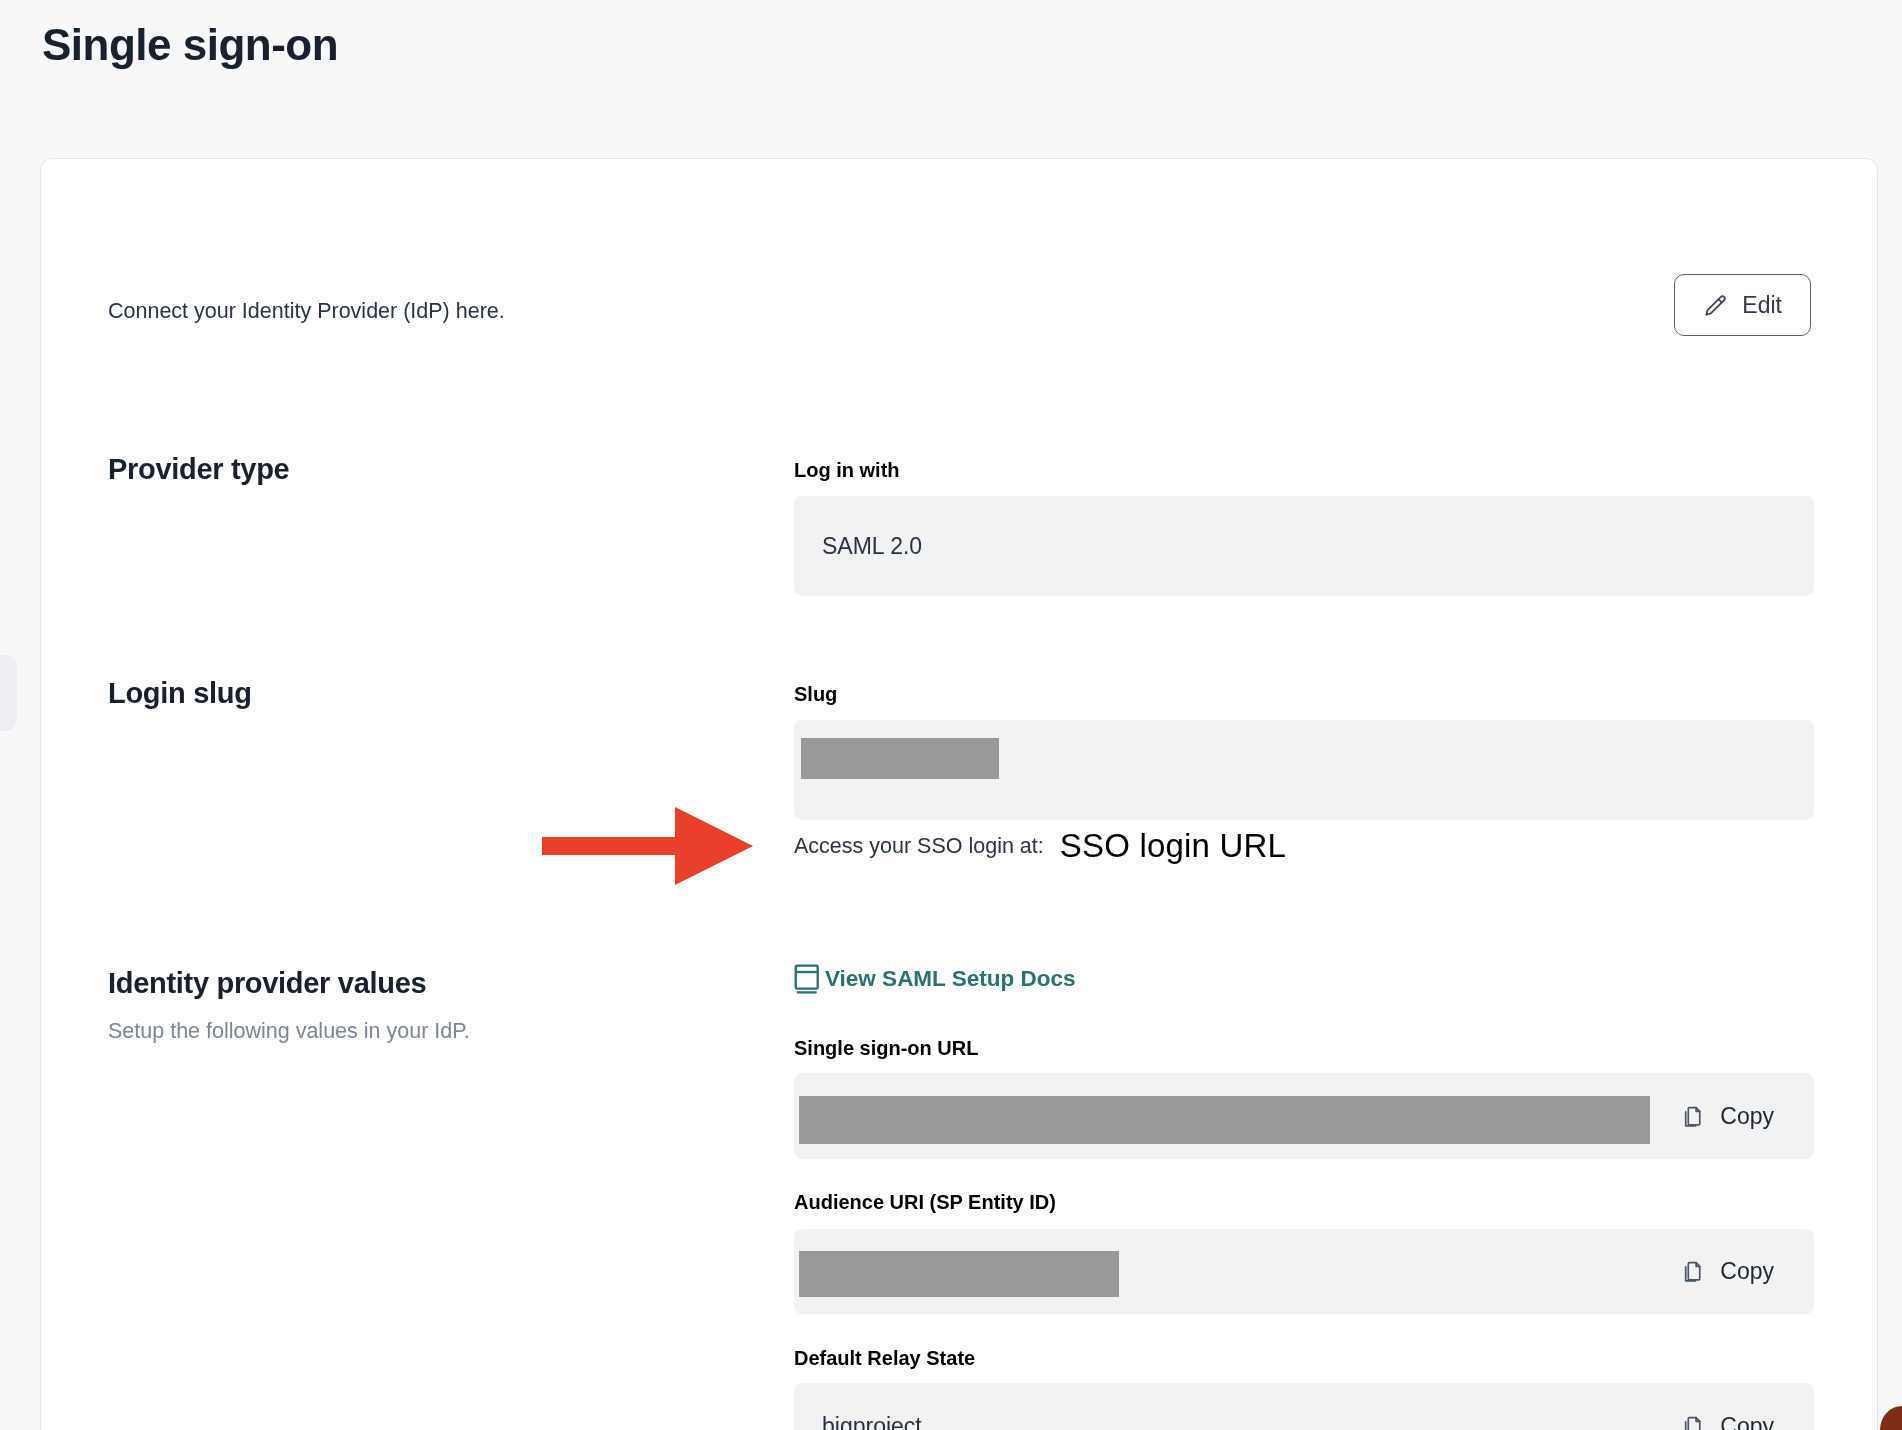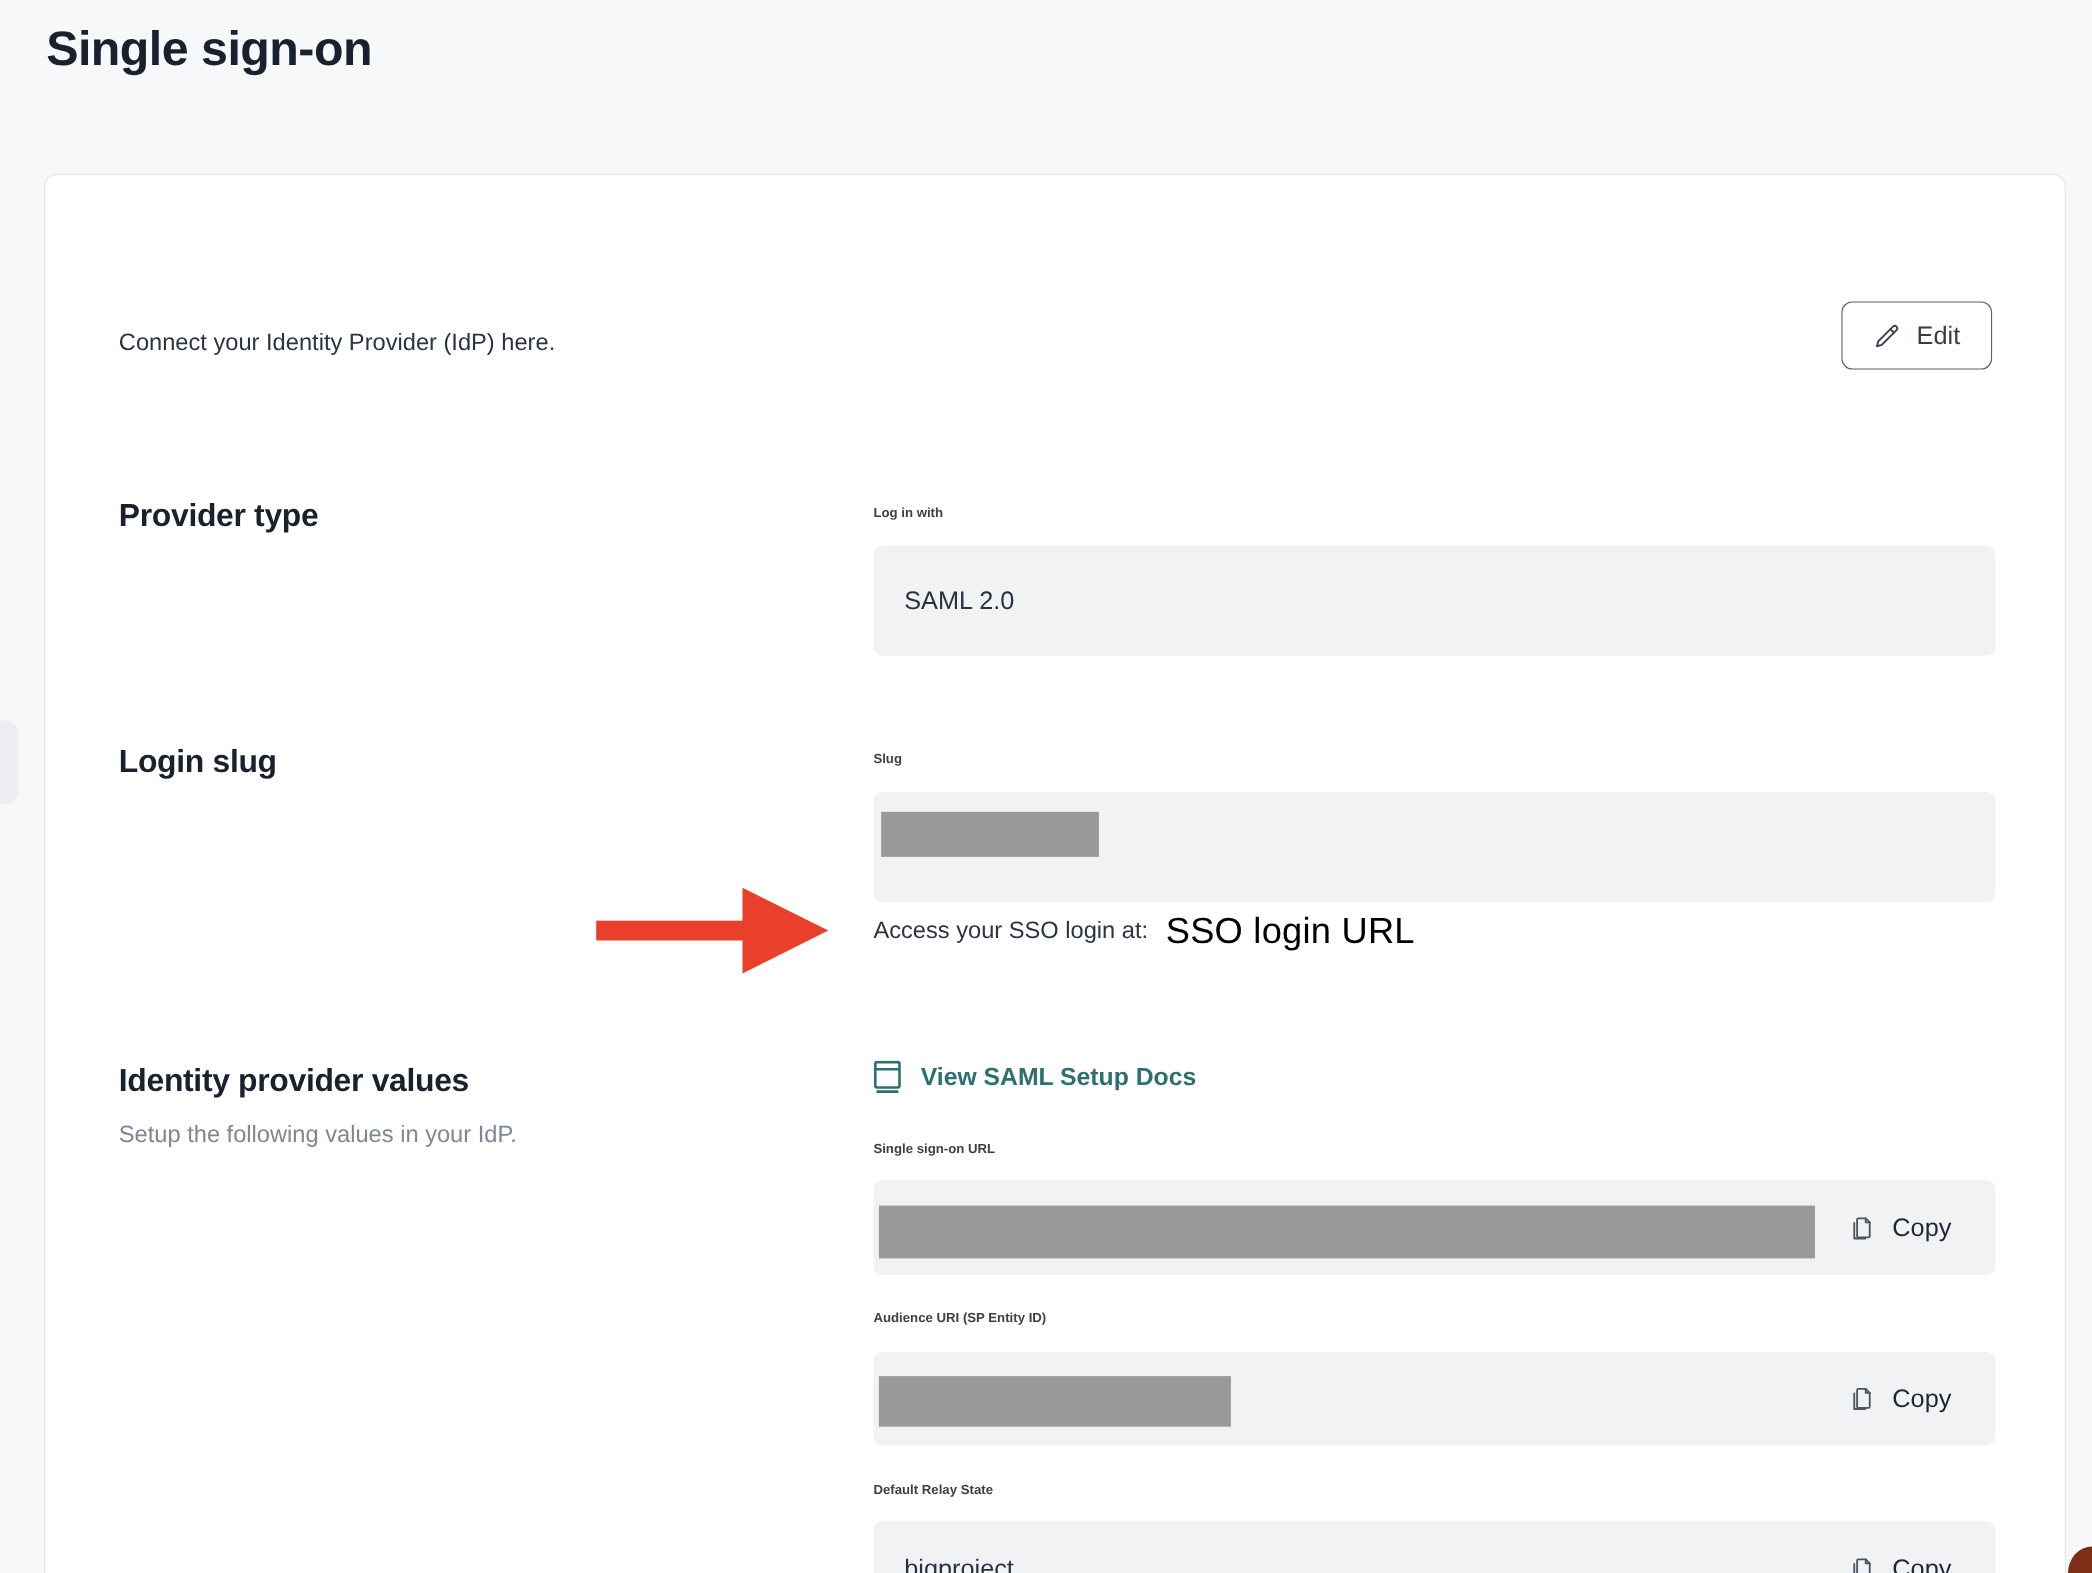--- a/index.html
+++ b/index.html
@@ -36,21 +36,21 @@
   .section-heading {
     position:absolute; left:67px;
     font-size:29px; font-weight:700; color:#19202e; letter-spacing:-0.3px;
   }
   .section-sub {
     position:absolute; left:67px;
     font-size:21.5px; color:#7d8795;
   }
   .field-label {
     position:absolute; left:753px;
-    font-size:12px; font-weight:700; color:#404040;
+    font-size:20px; font-weight:700; color:#000000;
   }
   .field-box {
     position:absolute; left:753px; width:1020px; height:100px;
     background:#f1f2f4; border-radius:8px;
   }
   .field-box .field-text {
     position:absolute; left:28px; top:0; height:100%;
     display:flex; align-items:center;
     font-size:23px; color:#29323f;
   }
@@ -77,21 +77,21 @@
   .access-line {
     position:absolute; left:753px; top:662px; height:50px;
     display:flex; align-items:center;
   }
   .access-text { font-size:21.5px; color:#2b3445; }
   .access-annotation {
     font-size:33px; color:#000000; margin-left:16px; letter-spacing:0.2px;
   }
   .docs-link {
     position:absolute; left:753px; top:805px;
-    display:flex; align-items:center; gap:17px;
+    display:flex; align-items:center; gap:5px;
     text-decoration:none; cursor:pointer;
   }
   .docs-link .docs-text {
     font-size:22.5px; font-weight:700; color:#2d7070;
   }
   .corner-wedge {
     position:absolute; right:0; bottom:0; width:22px; height:24px;
     background:#7e2d17; border-radius:100% 0 0 0; z-index:5;
   }
   svg { display:block; }

